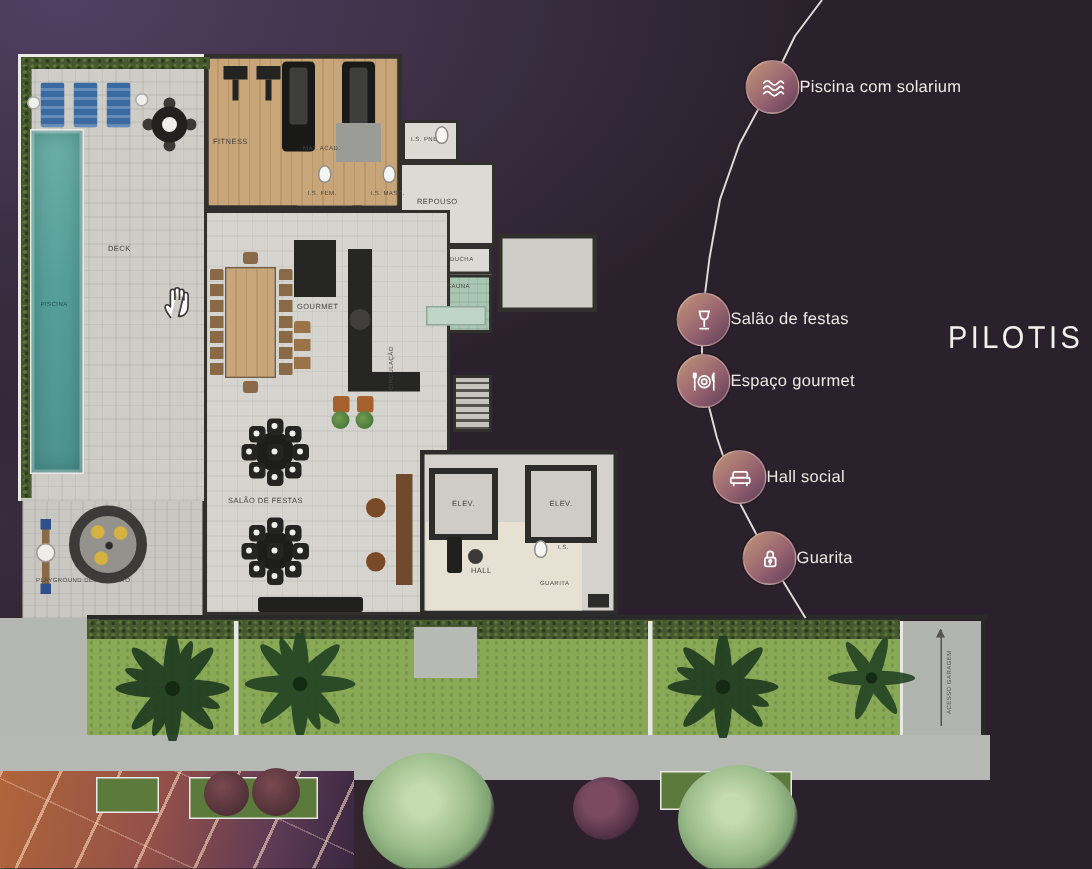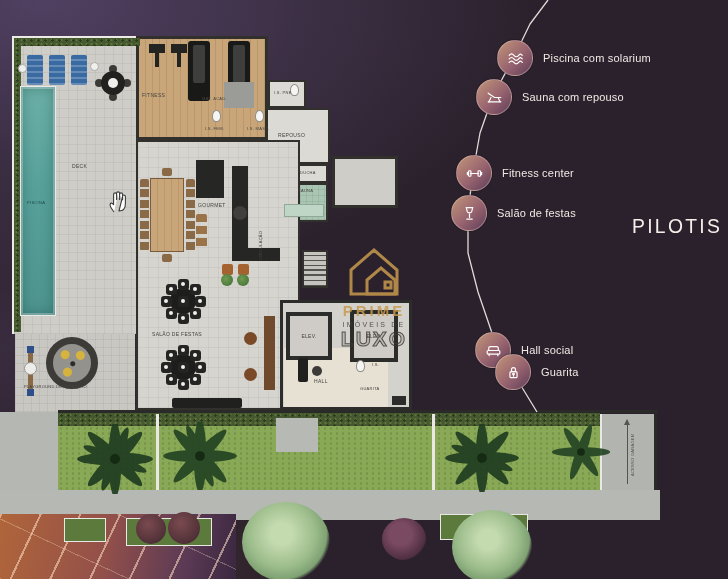--- a/index.html
+++ b/index.html
@@ -119,21 +119,21 @@
   #watermark{left:318px;top:246px;width:112px;z-index:4;text-align:center;opacity:.85;}
   #wm-brand{color:var(--accent-gold,#c79a4e);font-size:15px;font-weight:bold;letter-spacing:3px;margin-top:2px;}
   #wm-tag-top{color:#3d3a34;font-size:7px;letter-spacing:2.2px;margin-top:2px;}
   #wm-tag-bottom{color:rgba(61,58,52,.18);-webkit-text-stroke:1px #3d3a34;font-size:21px;font-weight:bold;letter-spacing:2px;line-height:22px;}
   
   #legend-line{left:0;top:0;z-index:5;}
   .legend-item{position:absolute;z-index:6;display:flex;align-items:center;}
   .legend-circle{width:34px;height:34px;border-radius:50%;flex:0 0 auto;display:flex;align-items:center;justify-content:center;
     background:linear-gradient(135deg,var(--lg-from,#c29579) 0%,var(--lg-mid,#97636f) 55%,var(--lg-to,#5e3d58) 100%);
     border:1px solid rgba(238,218,208,.35);box-shadow:0 0 0 1px rgba(0,0,0,.18);}
-  .legend-label{color:var(--legend-text,#efe9e4);font-size:11px;margin-left:10px;letter-spacing:.2px;white-space:nowrap;}
+  .legend-label{color:var(--legend-text,#efe9e4);font-size:11px;margin-left:0;letter-spacing:.2px;white-space:nowrap;}
   #page-title{left:632px;top:214px;z-index:6;color:var(--title-text,#f4f0ea);font-size:21px;letter-spacing:2.5px;transform:scaleX(.92);transform-origin:left top;}
   #hand-cursor{left:106px;top:186px;z-index:9;}
 </style>
 </head>
 <body style="background: rgb(43, 33, 44);">
 
 <div id="scene">
   <div id="bg-glow" class="abs"></div>
 
   <div class="abs" style="left:0;top:0;width:660px;height:579px;z-index:1;">
@@ -288,91 +288,69 @@
     <div class="planter" style="left:64px;top:518px;width:40px;height:22px;"></div>
     <div class="planter" style="left:126px;top:518px;width:84px;height:26px;"></div>
     <div class="planter" style="left:440px;top:514px;width:86px;height:24px;"></div>
     <div class="bush-red" style="left:136px;top:514px;width:30px;height:30px;"></div>
     <div class="bush-red" style="left:168px;top:512px;width:32px;height:32px;"></div>
     <div class="tree-light" style="left:242px;top:502px;width:88px;height:80px;"></div>
     <div class="bush-purple" style="left:382px;top:518px;width:44px;height:42px;"></div>
     <div class="tree-light" style="left:452px;top:510px;width:80px;height:74px;"></div>
   </div>
 
-  <div id="watermark" class="abs">
-    <svg width="58" height="50" viewBox="0 0 58 50">
-      <g fill="none" stroke="#c79a4e" stroke-width="3">
-        <path d="M6 24 L29 4 L52 24 V48 H6 Z"></path>
-        <path d="M22 34 L36 22 L50 34 V48 H22 Z"></path>
-        <rect x="40" y="36" width="6" height="6"></rect>
-      </g>
-    </svg>
-    <div id="wm-brand">PRIME</div>
-    <div id="wm-tag-top">IMÓVEIS DE</div>
-    <div id="wm-tag-bottom">LUXO</div>
-  </div>
 
   <svg id="hand-cursor" class="abs" width="26" height="28" viewBox="0 0 26 28">
     <path d="M8 26c-2-2.6-4.6-6.2-3.8-8 .6-1.4 2.4-1 3.4.6V8.5c0-2.2 3-2.2 3 0v5.5m0-6.5c0-2.2 3-2.2 3 0v6.5m0-5.5c0-2.2 3-2.2 3 0v5.8m0-4c0-2 2.8-1.7 2.8.5v6.7c0 4.5-2.2 7.5-6.4 7.5z" fill="#ffffff" stroke="#3a3a3a" stroke-width="1.1" stroke-linejoin="round"></path>
   </svg>
 
   <svg id="legend-line" class="abs" width="728" height="579" viewBox="0 0 728 579">
     <polyline points="548,0 530,24 514,57 493,96 480,133 473,172 468,212 468,253 478,292 492,333 512,371 537,412" fill="none" stroke="#f3efe9" stroke-width="1.3" stroke-linejoin="round" opacity="0.9"></polyline>
   </svg>
 
   <div class="legend-item" style="left:497px;top:40px;">
     <div class="legend-circle">
       <svg width="19" height="19" viewBox="0 0 24 24" fill="none" stroke="#fff" stroke-width="1.5" stroke-linecap="round">
         <path d="M4 8c2-2.4 4-2.4 6 0s4 2.4 6 0 3-1.8 4.5 0"></path>
           <path d="M4 12.5c2-2.4 4-2.4 6 0s4 2.4 6 0 3-1.8 4.5 0"></path>
           <path d="M4 17c2-2.4 4-2.4 6 0s4 2.4 6 0 3-1.8 4.5 0"></path>
       </svg>
     </div>
     <span class="legend-label">Piscina com solarium</span>
   </div>
 
-  <div class="legend-item" style="left:476px;top:79px;">
-    <div class="legend-circle">
-      <svg width="19" height="19" viewBox="0 0 24 24" fill="none" stroke="#fff" stroke-width="1.5" stroke-linecap="round">
-        <path d="M4 6.5l8 5.5h8"></path>
-          <path d="M7.5 12l-2.5 5.5"></path>
-          <path d="M16.5 12l2.5 5.5"></path>
-          <path d="M4 17.5h16"></path>
-      </svg>
-    </div>
-    <span class="legend-label">Sauna com repouso</span>
-  </div>
-
-
-  <div class="legend-item" style="left:456px;top:155px;">
-    <div class="legend-circle">
-      <svg width="19" height="19" viewBox="0 0 24 24" fill="none" stroke="#fff" stroke-width="1.5" stroke-linecap="round">
-        <path d="M7 12h10"></path>
-          <rect x="4.5" y="8.5" width="3" height="7" rx="1"></rect>
-          <rect x="16.5" y="8.5" width="3" height="7" rx="1"></rect>
-          <path d="M3 10.5v3M21 10.5v3"></path>
-      </svg>
-    </div>
-    <span class="legend-label">Fitness center</span>
-  </div>
+
+
 
   <div class="legend-item" style="left:451px;top:195px;">
     <div class="legend-circle">
       <svg width="19" height="19" viewBox="0 0 24 24" fill="none" stroke="#fff" stroke-width="1.5" stroke-linecap="round">
         <path d="M8 4.5h8l-1 4.5a3.1 3.1 0 0 1-6 0z"></path>
           <path d="M12 12.5v4.5"></path>
           <path d="M8.5 19h7"></path>
       </svg>
     </div>
     <span class="legend-label">Salão de festas</span>
   </div>
 
-
-
-  <div class="legend-item" style="left:475px;top:332px;justify-content:center;">
+  <div class="legend-item" style="left:451px;top:236px;">
+    <div class="legend-circle">
+      <svg width="19" height="19" viewBox="0 0 24 24" fill="none" stroke="#fff" stroke-width="1.4" stroke-linecap="round">
+        <circle cx="12" cy="12" r="5"></circle>
+          <circle cx="12" cy="12" r="2.2"></circle>
+          <path d="M4 5v14M3 5v3.5M5 5v3.5"></path>
+          <path d="M20 5v14"></path>
+          <path d="M20 5c-1.6 1.8-1.6 4.6 0 6.5"></path>
+      </svg>
+    </div>
+    <span class="legend-label">Espaço gourmet</span>
+  </div>
+
+
+  <div class="legend-item" style="left:475px;top:300px;justify-content:center;">
     <div class="legend-circle">
       <svg width="19" height="19" viewBox="0 0 24 24" fill="none" stroke="#fff" stroke-width="1.5" stroke-linecap="round">
         <path d="M6 12V8.8A1.8 1.8 0 0 1 7.8 7h8.4A1.8 1.8 0 0 1 18 8.8V12"></path>
           <rect x="4" y="12" width="16" height="4.5" rx="1.2"></rect>
           <path d="M6.5 16.5V18.5M17.5 16.5V18.5"></path>
       </svg>
     </div>
     <span class="legend-label">Hall social</span>
   </div>
 

